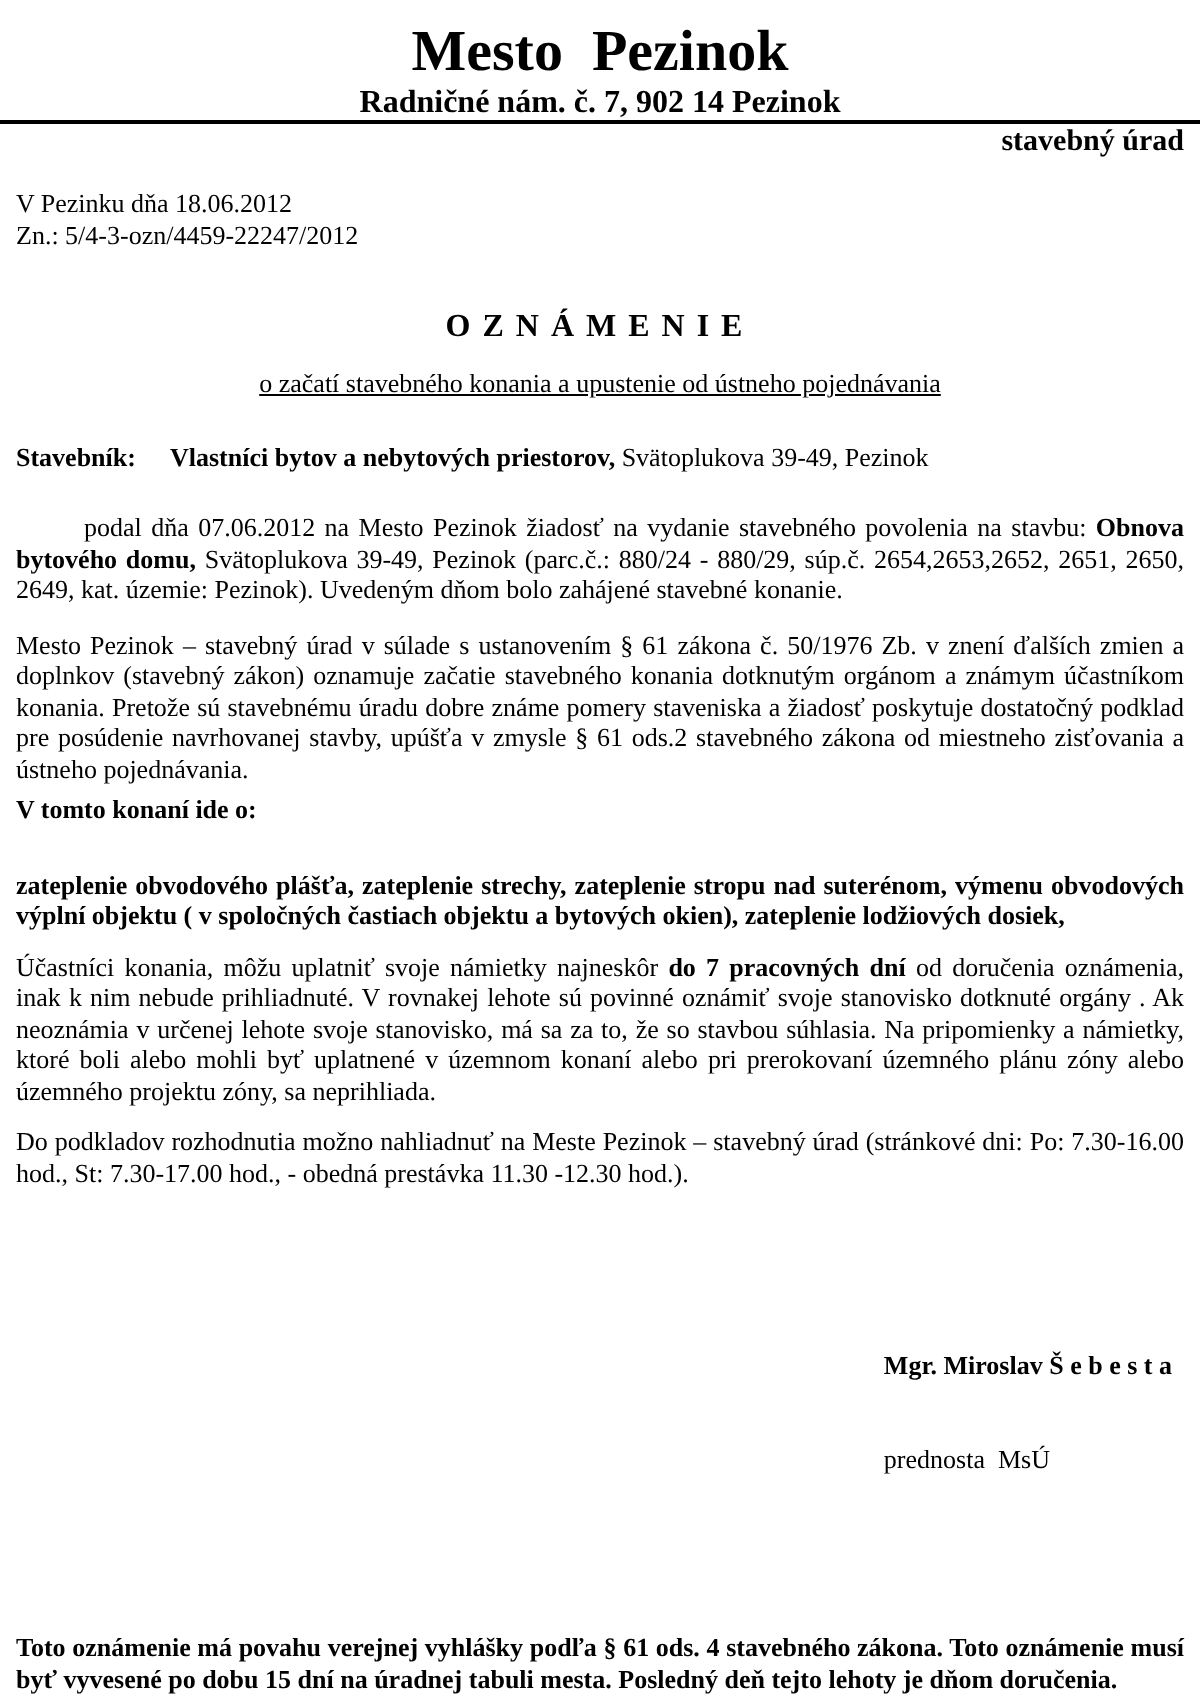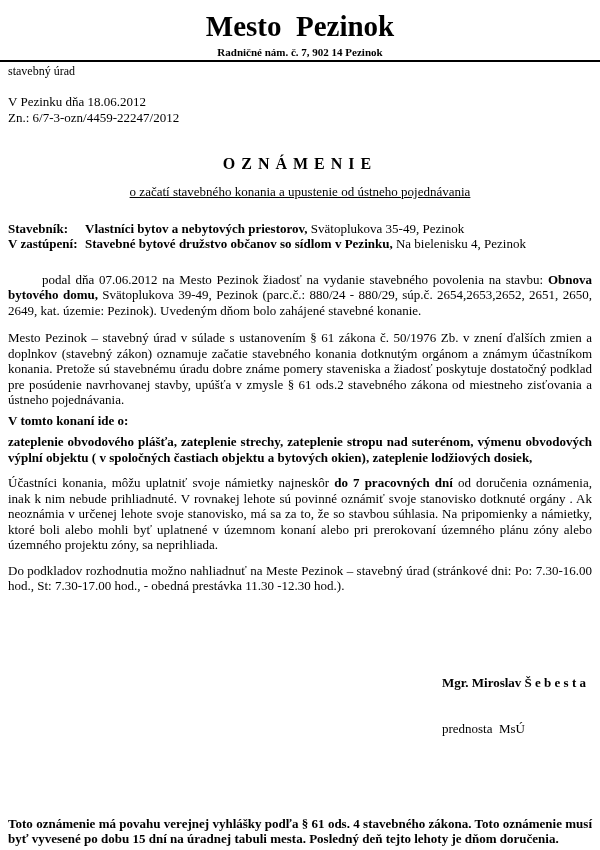--- a/index.html
+++ b/index.html
@@ -13,26 +13,26 @@
   }
   .page { width: 600px; height: 850px; padding: 8px 8px 0 8px; }
 
   .title {
     margin-top: 2px; text-align: center;
     font-weight: bold; font-size: 29px; line-height: 33px;
     white-space: pre-wrap;
   }
   .address {
     margin-top: 2px; text-align: center;
-    font-weight: bold; font-size: 11px; line-height: 14px;
+    font-weight: bold; font-size: 16px; line-height: 14px;
   }
   .rule { border-top: 2px solid #000; margin: 1px -8px 0 -8px; }
   .dept {
-    margin-top: 2px; text-align: left;
-    font-weight: normal; font-size: 12px; line-height: 14px;
+    margin-top: 2px; text-align: right;
+    font-weight: bold; font-size: 15px; line-height: 14px;
   }
   .meta { margin-top: 16px; }
 
   .notice-title {
     margin-top: 27px; text-align: center;
     font-weight: bold; font-size: 16px; line-height: 24px;
     letter-spacing: 6px;
   }
   .subtitle { margin-top: 8px; text-align: center; text-decoration: underline; }
 
@@ -41,21 +41,21 @@
   .party-label { flex: 0 0 77px; font-weight: bold; }
   .party-value { flex: 1; }
 
   p { margin: 0; }
   .justify { text-align: justify; }
   .indent { text-indent: 34px; }
 
   .p1 { margin-top: 20px; }
   .p2 { margin-top: 12px; }
   .heading { margin-top: 5px; font-weight: bold; }
-  .scope { margin-top: 6px; font-weight: bold; }
+  .scope { margin-top: 22px; font-weight: bold; }
   .p4 { margin-top: 10px; }
   .p5 { margin-top: 10px; }
   .p6 { margin-top: 8px; }
 
   .signature {
     margin: 50px 6px 0 auto;
     width: fit-content; text-align: left;
     white-space: pre-wrap;
   }
   .sig-name { font-weight: bold; }
@@ -67,34 +67,30 @@
 
 <div class="page">
 
   <div class="title">Mesto  Pezinok</div>
   <div class="address">Radničné nám. č. 7, 902 14 Pezinok</div>
   <div class="rule"></div>
   <div class="dept">stavebný úrad</div>
 
   <div class="meta">
     <div>V Pezinku dňa 18.06.2012</div>
-    <div>Zn.: 6/7-3-ozn/4459-22247/2012</div>
+    <div>Zn.: 5/4-3-ozn/4459-22247/2012</div>
   </div>
 
   <div class="notice-title">OZNÁMENIE</div>
   <div class="subtitle">o začatí stavebného konania a upustenie od ústneho pojednávania</div>
 
   <div class="parties">
     <div class="party-row">
       <span class="party-label">Stavebník:</span>
-      <span class="party-value"><b>Vlastníci bytov a nebytových priestorov,</b><span> Svätoplukova 35-49, Pezinok</span></span>
-    </div>
-    <div class="party-row">
-      <span class="party-label">V zastúpení:</span>
-      <span class="party-value"><b>Stavebné bytové družstvo občanov so sídlom v Pezinku,</b><span> Na bielenisku 4, Pezinok</span></span>
+      <span class="party-value"><b>Vlastníci bytov a nebytových priestorov,</b><span> Svätoplukova 39-49, Pezinok</span></span>
     </div>
   </div>
 
   <p class="p1 justify indent"><span>podal dňa 07.06.2012 na Mesto Pezinok žiadosť na vydanie stavebného povolenia  na stavbu: </span><b>Obnova bytového domu,</b><span> Svätoplukova 39-49, Pezinok  (parc.č.: 880/24 - 880/29, súp.č. 2654,2653,2652, 2651, 2650, 2649, kat. územie: Pezinok).  Uvedeným dňom bolo zahájené stavebné konanie.</span></p>
 
   <p class="p2 justify">Mesto Pezinok – stavebný úrad v súlade  s ustanovením § 61 zákona č. 50/1976 Zb. v znení ďalších zmien  a doplnkov (stavebný zákon) oznamuje začatie stavebného konania  dotknutým orgánom a známym účastníkom konania. Pretože sú stavebnému úradu dobre známe pomery staveniska a žiadosť poskytuje  dostatočný podklad pre posúdenie navrhovanej stavby, upúšťa  v zmysle § 61 ods.2 stavebného zákona od miestneho zisťovania a ústneho  pojednávania.</p>
 
   <p class="heading">V tomto konaní ide o:</p>
 
   <p class="scope justify">zateplenie obvodového plášťa, zateplenie strechy, zateplenie stropu nad suterénom, výmenu obvodových výplní objektu ( v spoločných častiach objektu a bytových okien), zateplenie lodžiových dosiek,</p>

